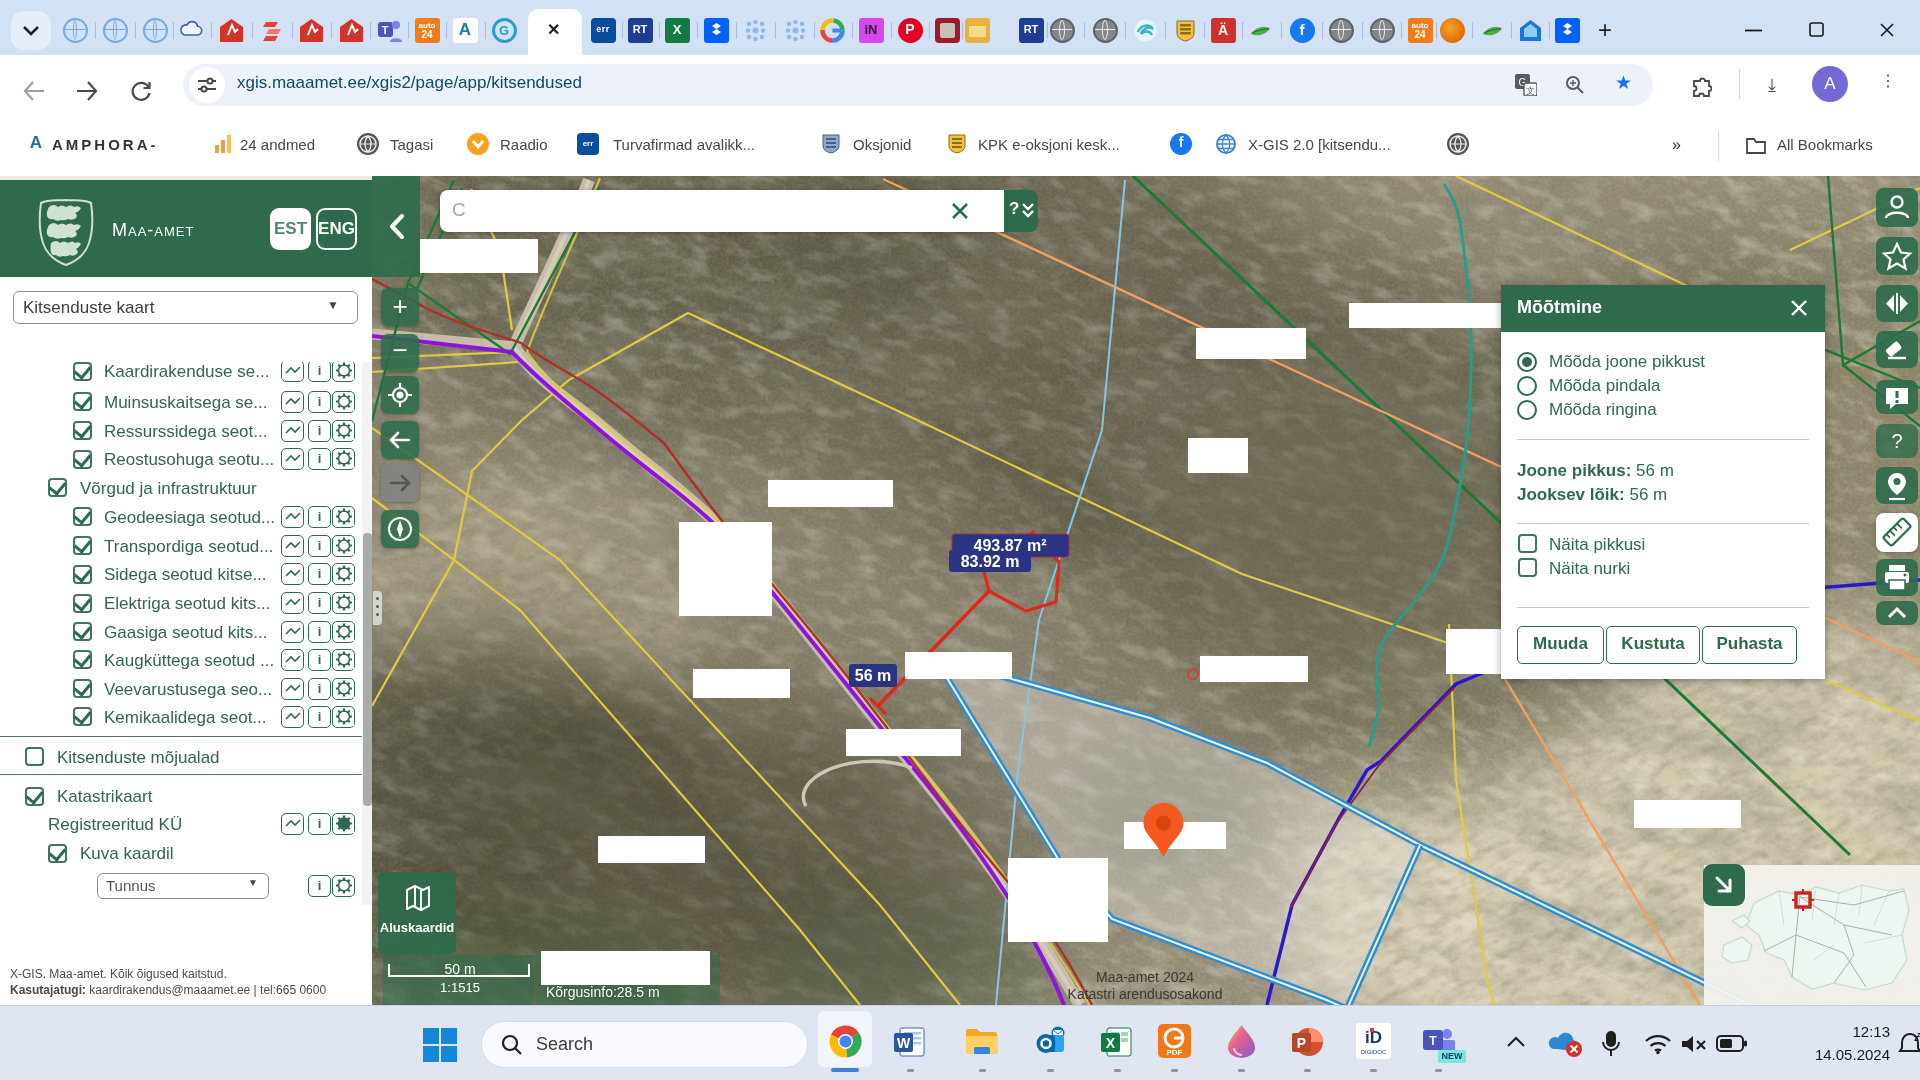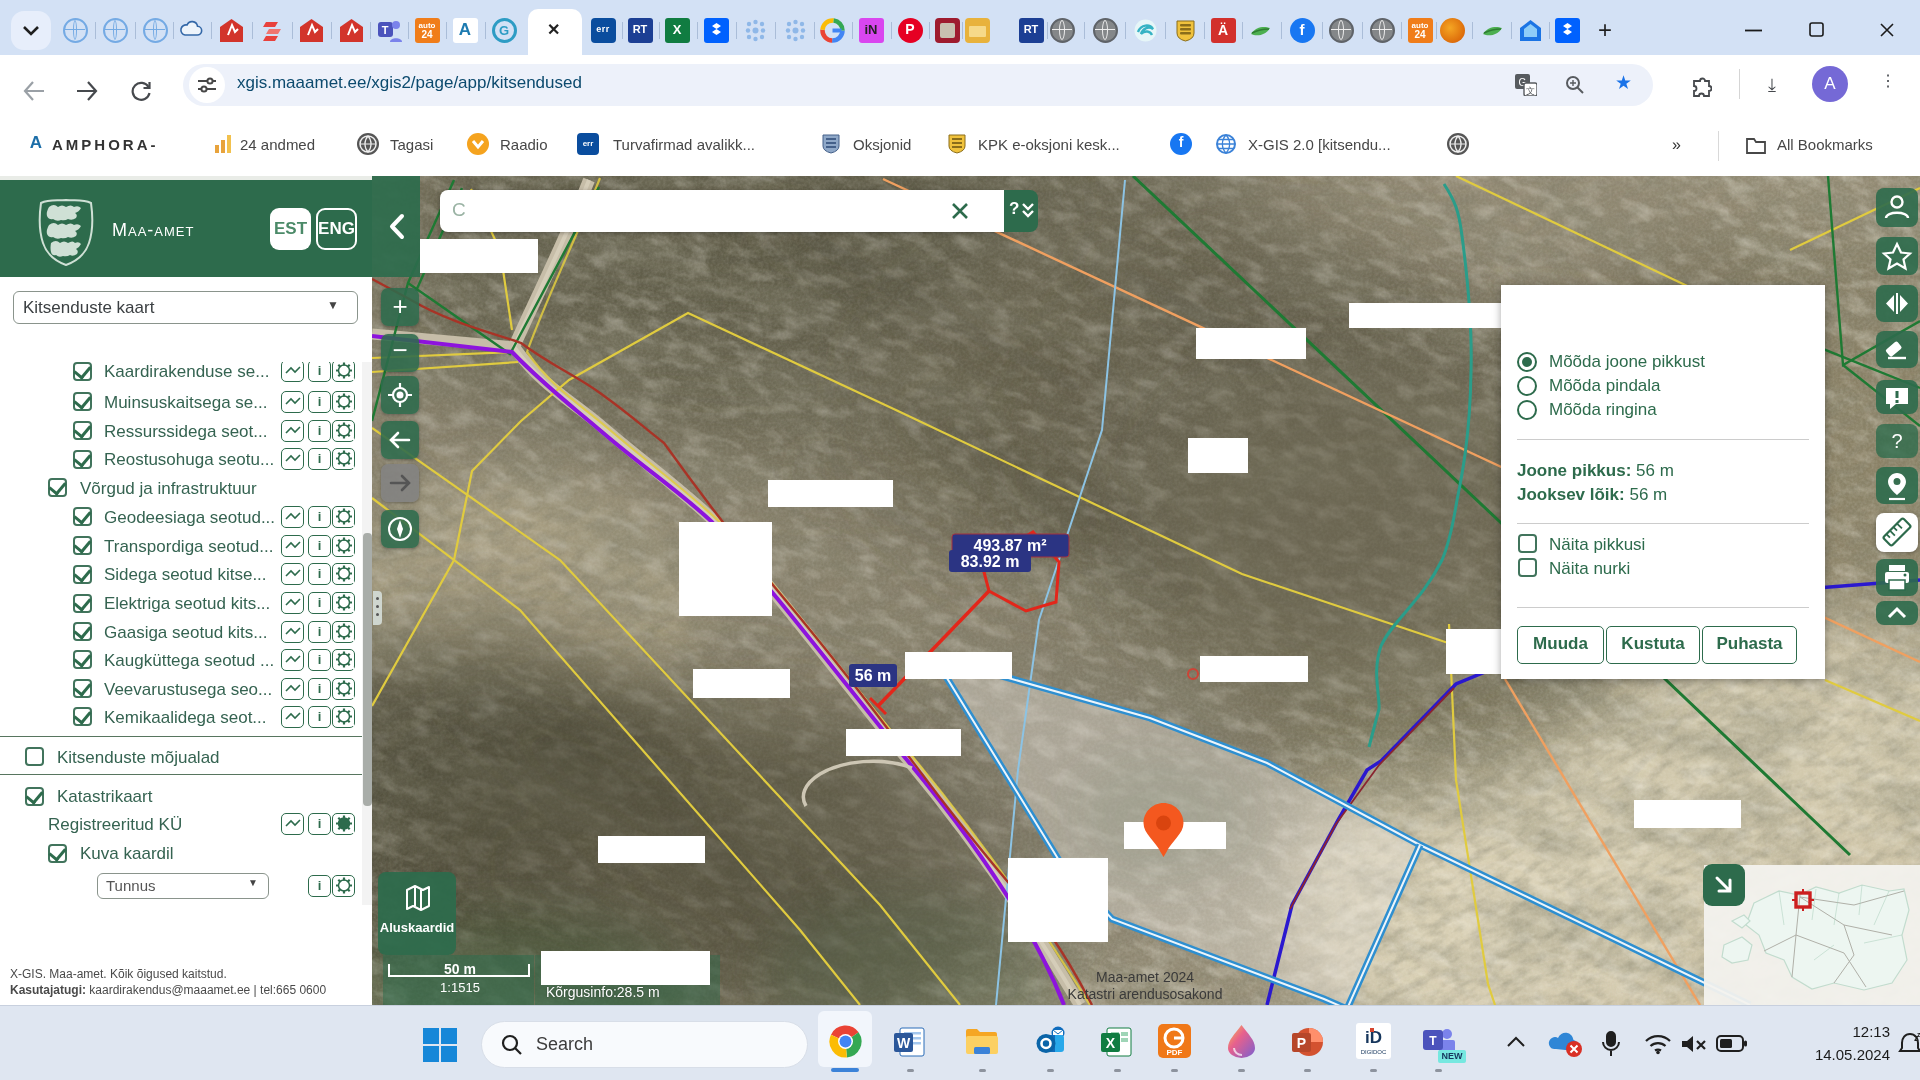--- a/index.html
+++ b/index.html
@@ -661,20 +661,26 @@
           </g>
         </svg>
     </div>
     <div class="rtb" style="top:425px;height:24px">
       <svg width="42" height="24">
           <path d="M13,16 L21,8 L29,16" stroke="#fff" stroke-width="3" fill="none"></path>
         </svg>
     </div>
 
     <div id="mpanel">
+      <div id="mpanelhead">
+        <div class="abs" style="left:16px;top:12px;font-size:18px;font-weight:bold">Mõõtmine</div>
+        <svg class="abs" style="right:16px;top:13px" width="20" height="20">
+            <path d="M3,3 L17,17 M17,3 L3,17" stroke="#fff" stroke-width="2.4"></path>
+          </svg>
+      </div>
       <div class="radio" style="left:16px;top:67px">
           <div class="abs" style="left:3px;top:3px;width:10px;height:10px;border-radius:50%;background:#2d6b4c"></div>
         </div>
       <div class="radio" style="left:16px;top:91px"></div>
       <div class="radio" style="left:16px;top:115px"></div>
       <div class="grntx abs" style="left:48px;top:67px;font-size:17px">Mõõda joone pikkust</div>
       <div class="grntx abs" style="left:48px;top:91px;font-size:17px">Mõõda pindala</div>
       <div class="grntx abs" style="left:48px;top:115px;font-size:17px">Mõõda ringina</div>
       <div class="abs" style="left:16px;top:154px;width:292px;height:1px;background:#ccc"></div>
       <div class="grntx abs" style="left:16px;top:176px;font-size:17px"><b>Joone pikkus:</b>&nbsp;56 m</div>
@@ -692,21 +698,21 @@
 
     <div class="abs" style="left:378px;top:696px;width:78px;height:83px;background:rgba(45,107,76,.92);border-radius:8px">
       <svg class="abs" style="left:25px;top:12px" width="28" height="28">
           <path d="M4,6 L12,2 L20,6 L26,3 V22 L18,26 L10,22 L4,25 Z M12,2 V22 M18,26 V6" stroke="#fff" stroke-width="2" fill="none" stroke-linejoin="round"></path>
         </svg>
       <div class="abs" style="left:0;top:48px;width:100%;text-align:center;color:#fff;font-size:13px;font-weight:bold">Aluskaardid</div>
     </div>
 
     <div class="abs" style="left:383px;top:779px;width:151px;height:50px;background:rgba(45,107,76,.55)"></div>
     <div class="abs" style="left:535px;top:779px;width:185px;height:50px;background:rgba(45,107,76,.45)"></div>
-    <div class="abs" style="left:390px;top:785px;width:140px;text-align:center;color:#fff;font-size:14px;font-weight:bold">50 m</div>
+    <div class="abs" style="left:390px;top:785px;width:140px;text-align:center;color:#fff;font-size:14px;font-weight:normal">50 m</div>
     <svg class="abs" style="left:388px;top:787px" width="142" height="15">
         <path d="M1,1 V14 M1,13 H141 M141,1 V14" stroke="#fff" stroke-width="2" fill="none"></path>
       </svg>
     <div class="abs" style="left:390px;top:804px;width:140px;text-align:center;color:#fff;font-size:13px">1:1515</div>
     <div class="abs" style="left:541px;top:775px;width:169px;height:34px;background:#fff"></div>
     <div class="abs" style="left:546px;top:808px;color:#fff;font-size:14px;text-shadow:0 0 2px rgba(0,0,0,.4)">Kõrgusinfo:28.5 m</div>
 
     <div class="abs" style="left:1704px;top:689px;width:216px;height:140px;background:rgba(243,242,238,.95)">
       <svg width="216" height="140">
         <path d="M50,38 L75,26 L95,30 L112,22 L135,28 L158,20 L185,26 L200,24 L205,45 L198,70 L203,95 L188,118 L160,125 L130,118 L108,124 L88,112 L80,95 L62,88 L55,70 L42,60 Z" fill="#edf6f1" stroke="#c2dcce" stroke-width="1.2"></path>

